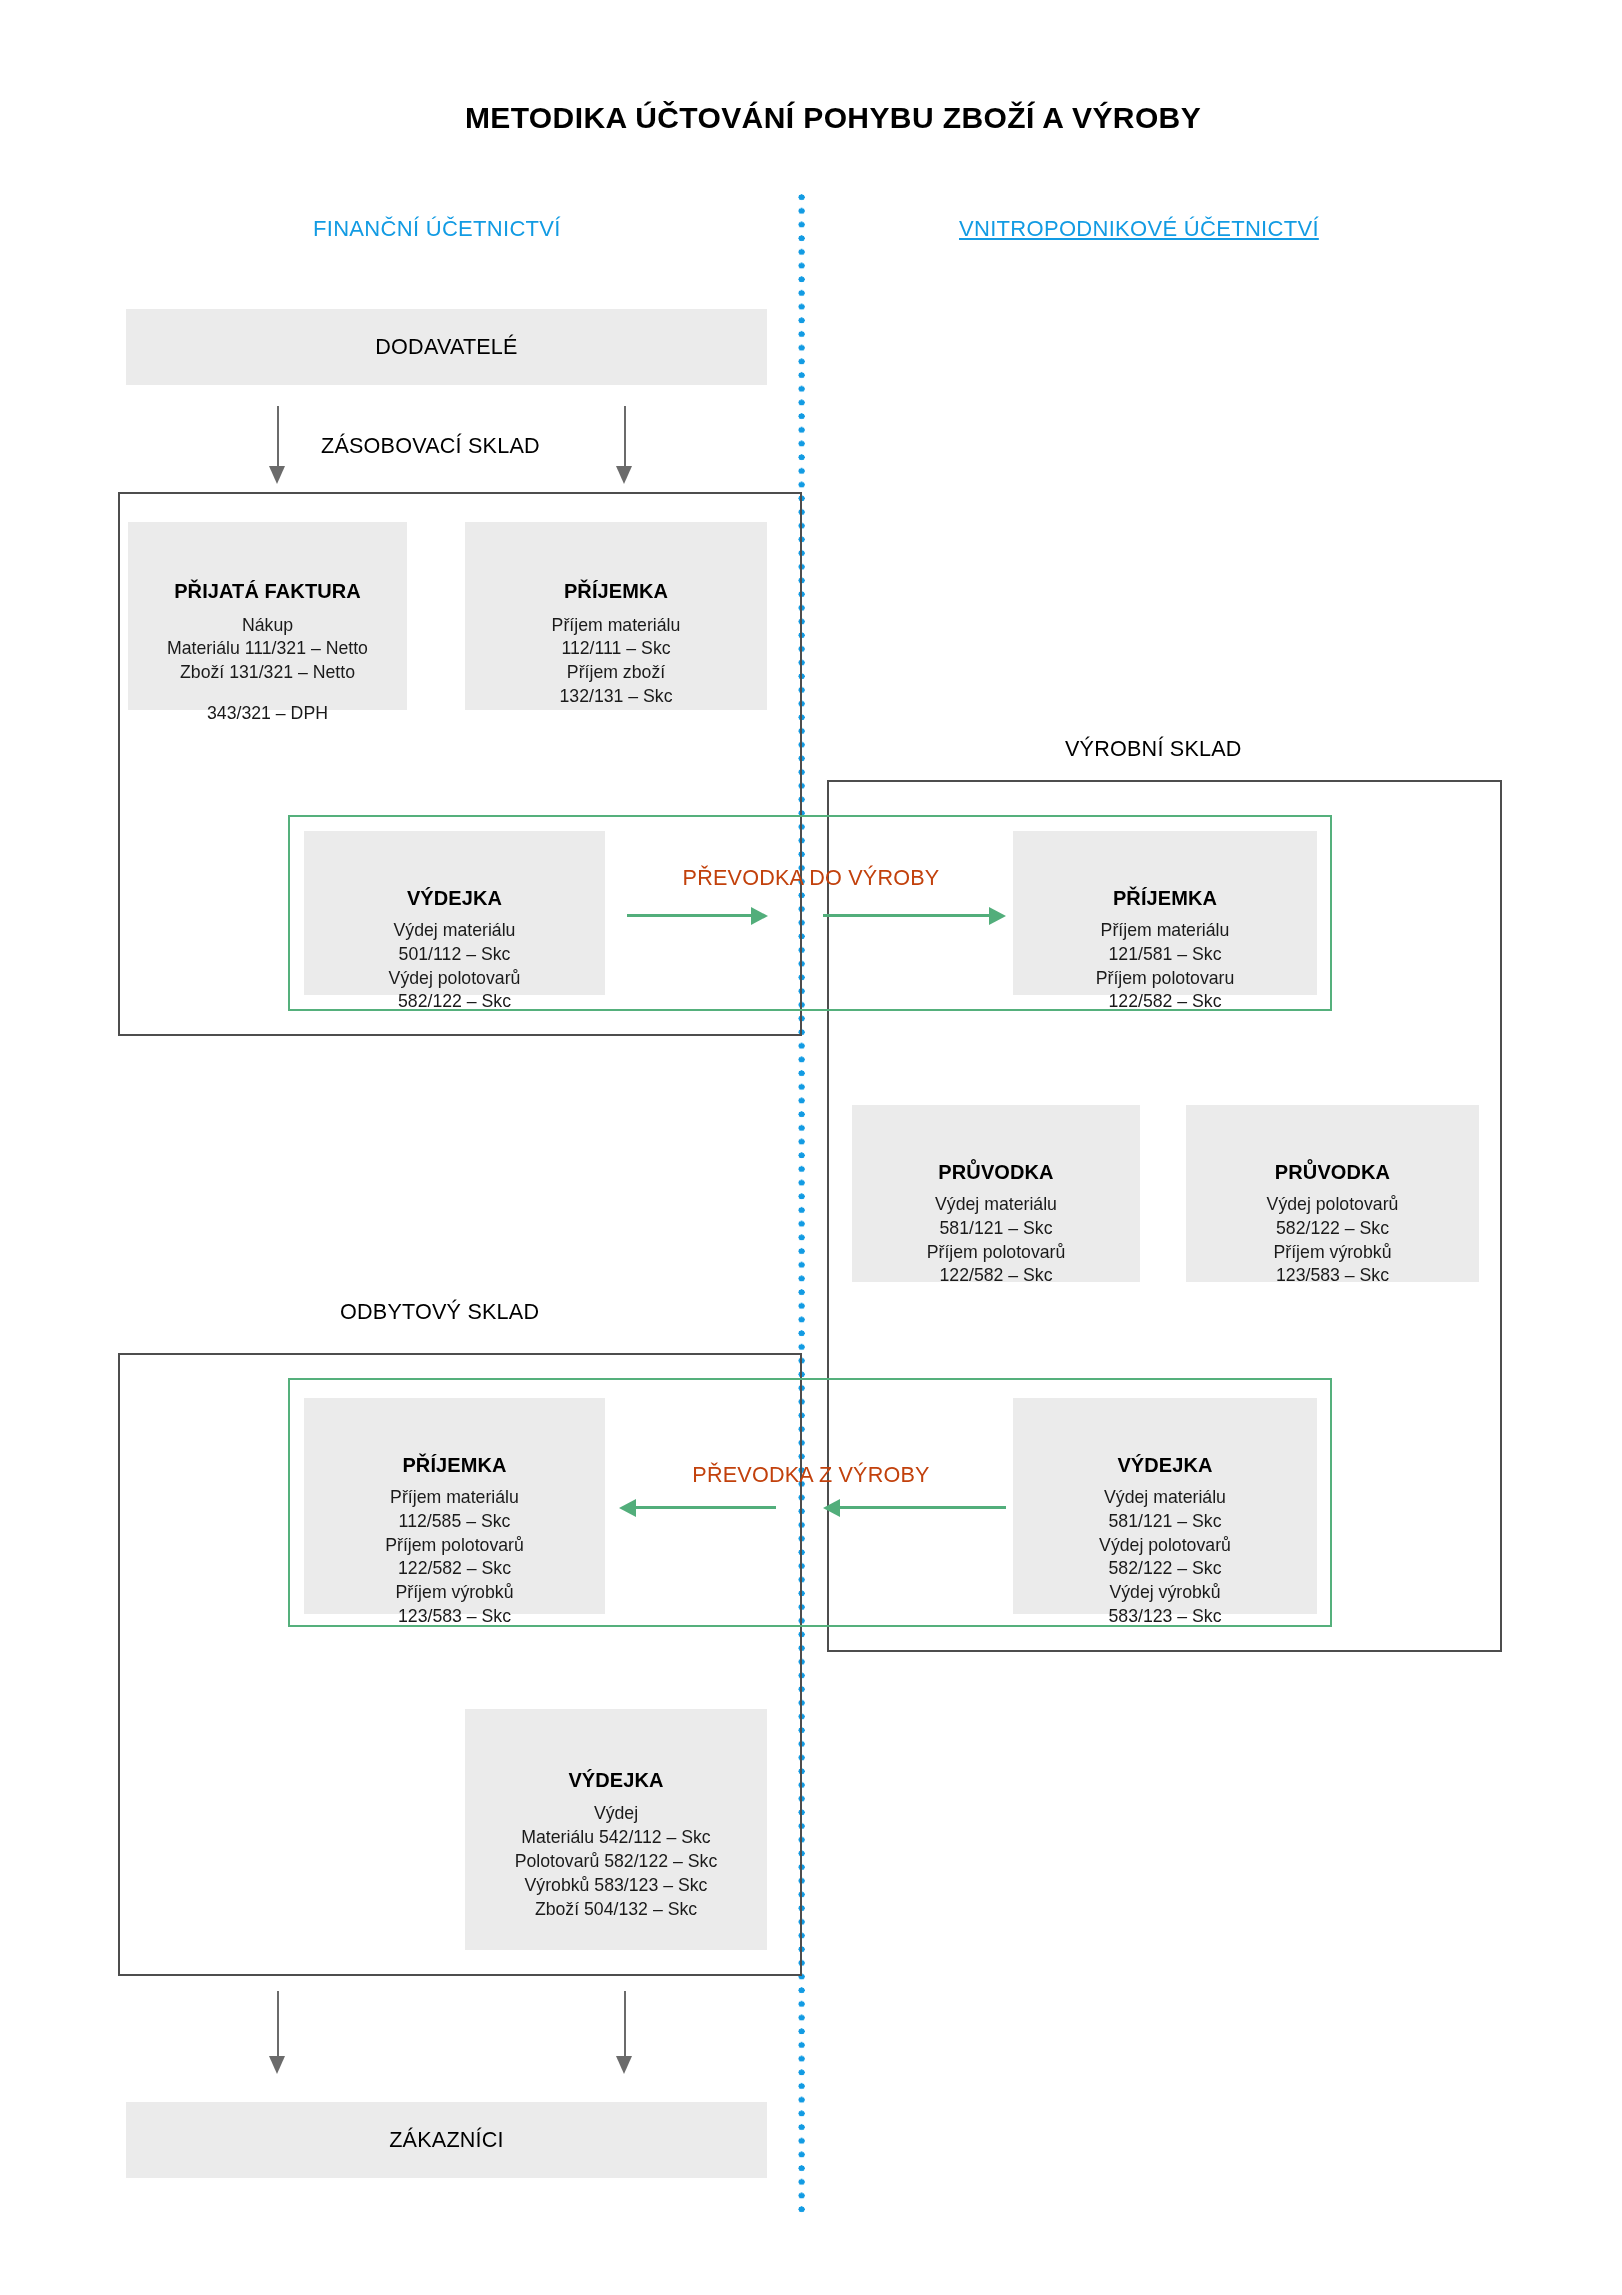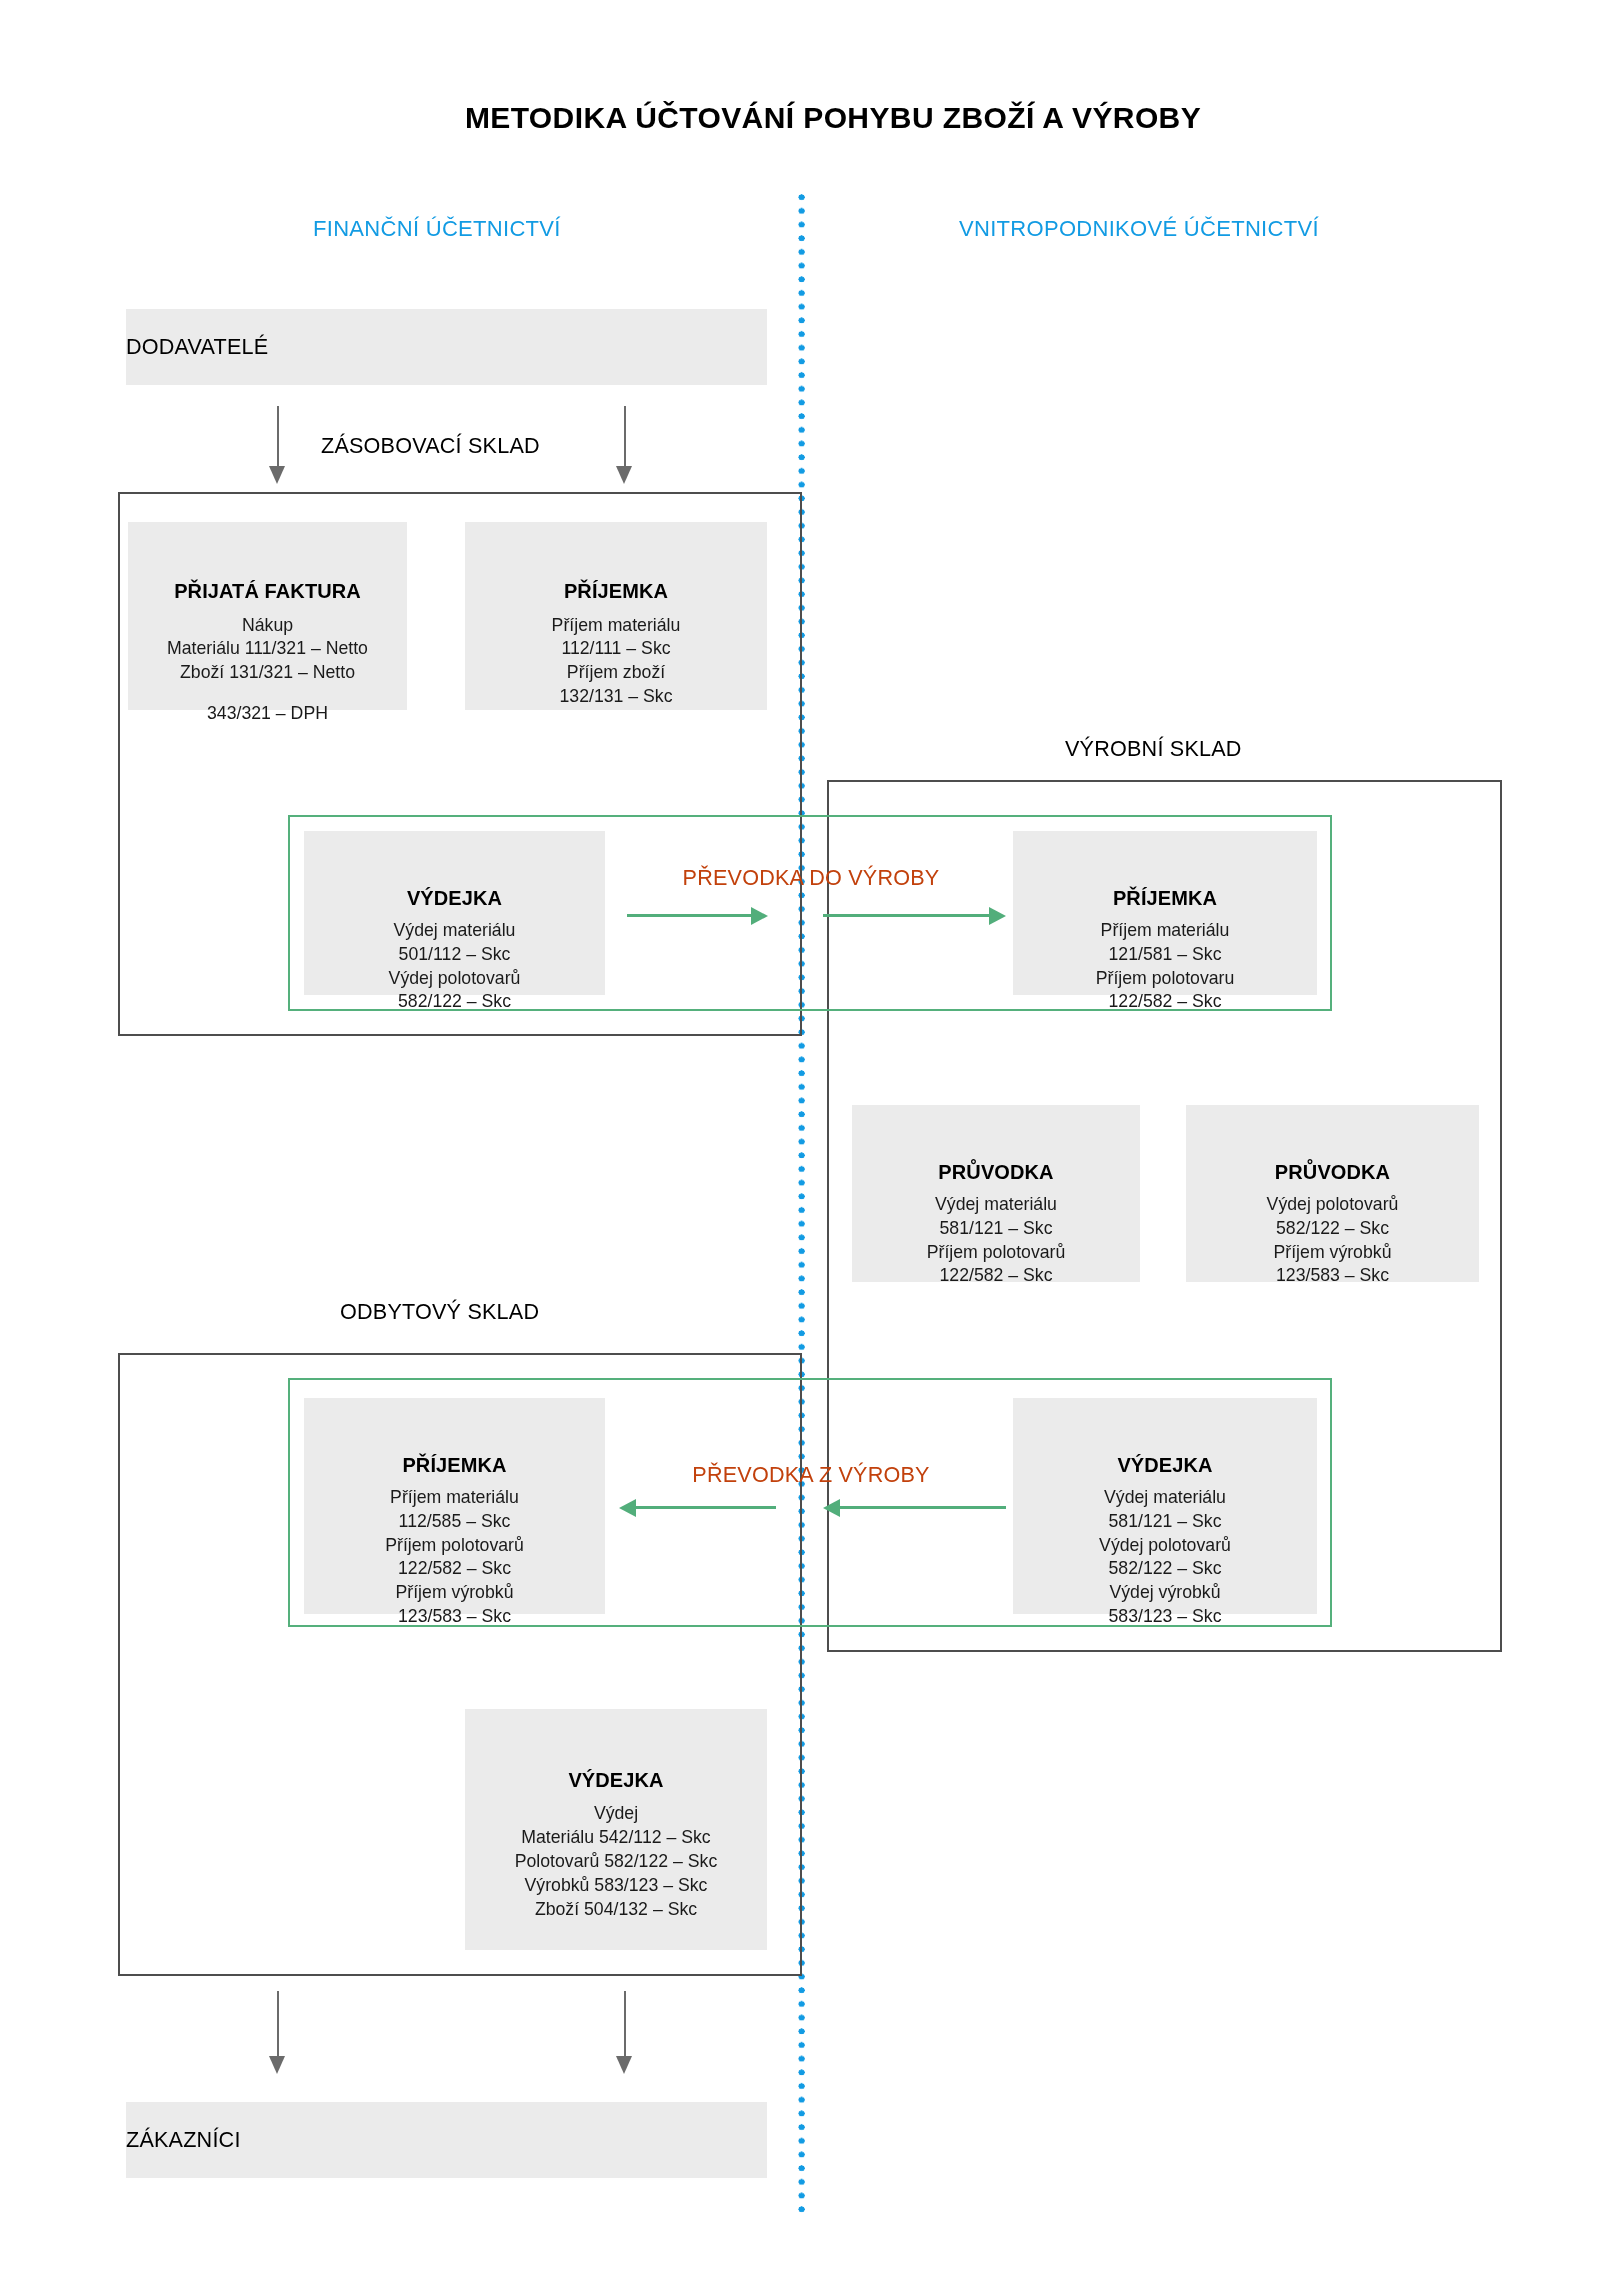--- a/index.html
+++ b/index.html
@@ -33,21 +33,21 @@
   }
   .col-title {
     position: absolute;
     font-size: 22px;
     font-weight: 400;
     letter-spacing: 0.3px;
     color: #129BE3;
     white-space: nowrap;
   }
   .col-title.fin  { left: 313px; top: 216px; }
-  .col-title.vnit { left: 959px; top: 216px; }
+  .col-title.vnit { left: 959px; top: 216px; text-decoration: underline; }
 
   
   .divider {
     position: absolute;
     left: 798px;
     top: 194px;
     width: 6.5px;
     height: 2019px;
     background-image: radial-gradient(circle at 3.3px 3.3px, #129BE3 2.8px, rgba(0,0,0,0) 3.1px);
     background-size: 6.5px 13.7px;
@@ -76,20 +76,21 @@
     white-space: nowrap;
   }
   .card .card-gap { height: 17px; }
 
   
   .banner {
     position: absolute;
     background: #EBEBEB;
     display: flex;
     align-items: center;
+    justify-content: center;
     font-size: 21.6px;
     color: #000000;
     letter-spacing: 0.2px;
   }
 
   
   .frame {
     position: absolute;
     border: 2.6px solid #4D4D4D;
     box-sizing: border-box;

